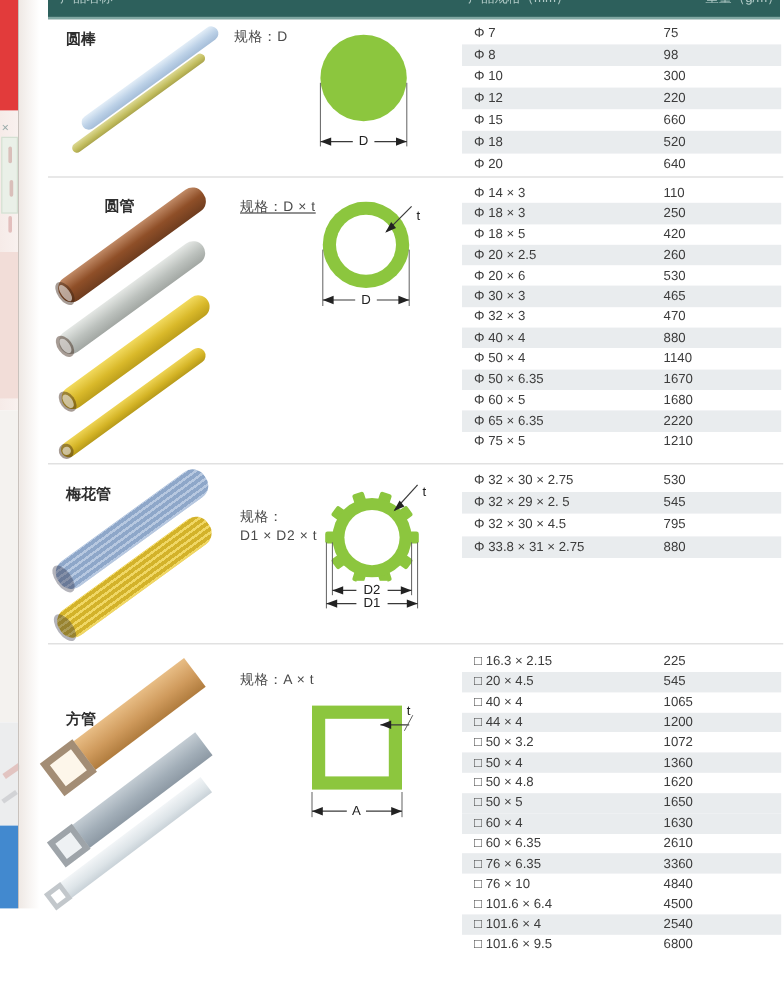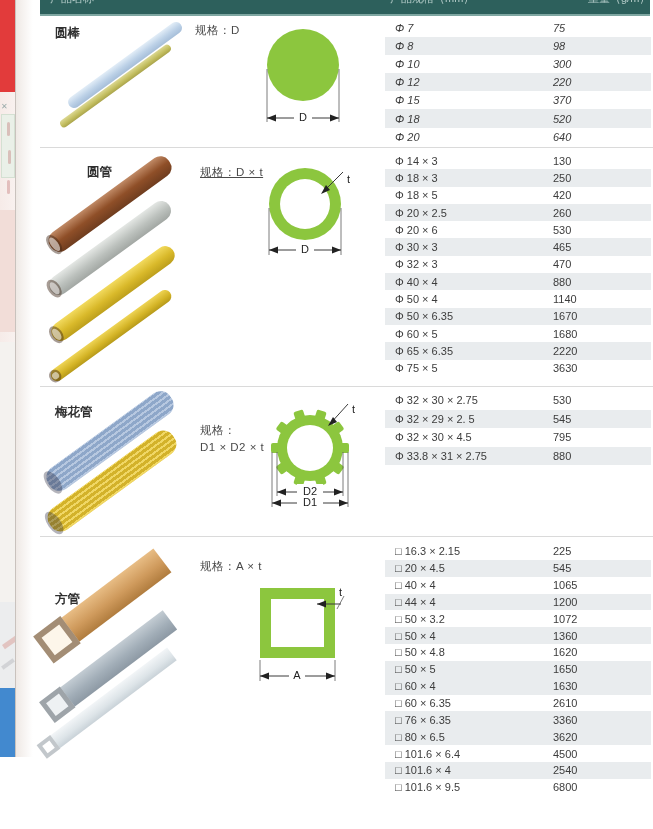--- a/index.html
+++ b/index.html
@@ -116,40 +116,40 @@
       <svg class="diag" style="top:9px;" width="130" height="110" viewBox="0 0 130 110">
         <circle cx="48" cy="40" r="36" fill="#8cc63e"></circle>
         <line class="ext" x1="12" y1="44" x2="12" y2="97"></line>
         <line class="ext" x1="84" y1="44" x2="84" y2="97"></line>
         <line x1="12" y1="93" x2="84" y2="93"></line>
         <polygon class="arr" points="12,93 21,89.5 21,96.5"></polygon>
         <polygon class="arr" points="84,93 75,89.5 75,96.5"></polygon>
         <rect x="39" y="85" width="18" height="13" fill="#fff"></rect>
         <text x="48" y="96" text-anchor="middle">D</text>
       </svg>
-      <div class="dtable" style="top:3px;font-style:italic;--rh:18.1px;">
+      <div class="dtable" style="top:3px;--rh:18.1px;">
           <div class="trow">
           <span class="tspec">Φ 7</span>
           <span class="tweight">75</span>
         </div>
           <div class="trow alt">
           <span class="tspec">Φ 8</span>
           <span class="tweight">98</span>
         </div>
           <div class="trow">
           <span class="tspec">Φ 10</span>
           <span class="tweight">300</span>
         </div>
           <div class="trow alt">
           <span class="tspec">Φ 12</span>
           <span class="tweight">220</span>
         </div>
           <div class="trow">
           <span class="tspec">Φ 15</span>
-          <span class="tweight">370</span>
+          <span class="tweight">660</span>
         </div>
           <div class="trow alt">
           <span class="tspec">Φ 18</span>
           <span class="tweight">520</span>
         </div>
           <div class="trow">
           <span class="tspec">Φ 20</span>
           <span class="tweight">640</span>
         </div>
         </div>
@@ -172,21 +172,21 @@
         <line class="ext" x1="86" y1="40" x2="86" y2="87"></line>
         <line x1="14" y1="82" x2="86" y2="82"></line>
         <polygon class="arr" points="14,82 23,78.5 23,85.5"></polygon>
         <polygon class="arr" points="86,82 77,78.5 77,85.5"></polygon>
         <rect x="41" y="74" width="18" height="13" fill="#fff"></rect>
         <text x="50" y="85" text-anchor="middle">D</text>
       </svg>
       <div class="dtable" style="top:4px;--rh:17.3px;">
           <div class="trow">
           <span class="tspec">Φ 14 × 3</span>
-          <span class="tweight">130</span>
+          <span class="tweight">110</span>
         </div>
           <div class="trow alt">
           <span class="tspec">Φ 18 × 3</span>
           <span class="tweight">250</span>
         </div>
           <div class="trow">
           <span class="tspec">Φ 18 × 5</span>
           <span class="tweight">420</span>
         </div>
           <div class="trow alt">
@@ -220,21 +220,21 @@
           <div class="trow">
           <span class="tspec">Φ 60 × 5</span>
           <span class="tweight">1680</span>
         </div>
           <div class="trow alt">
           <span class="tspec">Φ 65 × 6.35</span>
           <span class="tweight">2220</span>
         </div>
           <div class="trow">
           <span class="tspec">Φ 75 × 5</span>
-          <span class="tweight">3630</span>
+          <span class="tweight">1210</span>
         </div>
         </div>
     </div>
 
     <div class="section sec3">
       <div class="sec-name" style="left:15px;top:17px;">梅花管</div>
       <div class="ph ribbed rib-blue" style="left:-5px;top:41px;"></div>
       <div class="ph ribbed rib-yel" style="left:-4px;top:81px;"></div>
       <div class="spec" style="left:160px;top:36px;">规格：</div>
       <div class="spec" style="left:160px;top:54px;">D1 × D2 × t</div>
@@ -350,23 +350,23 @@
           <span class="tweight">1630</span>
         </div>
           <div class="trow">
           <span class="tspec">□ 60 × 6.35</span>
           <span class="tweight">2610</span>
         </div>
           <div class="trow alt">
           <span class="tspec">□ 76 × 6.35</span>
           <span class="tweight">3360</span>
         </div>
-          <div class="trow alt">
-          <span class="tspec">□ 80 × 6.5</span>
-          <span class="tweight">3620</span>
+          <div class="trow">
+          <span class="tspec">□ 76 × 10</span>
+          <span class="tweight">4840</span>
         </div>
           <div class="trow">
           <span class="tspec">□ 101.6 × 6.4</span>
           <span class="tweight">4500</span>
         </div>
           <div class="trow alt">
           <span class="tspec">□ 101.6 × 4</span>
           <span class="tweight">2540</span>
         </div>
           <div class="trow">

